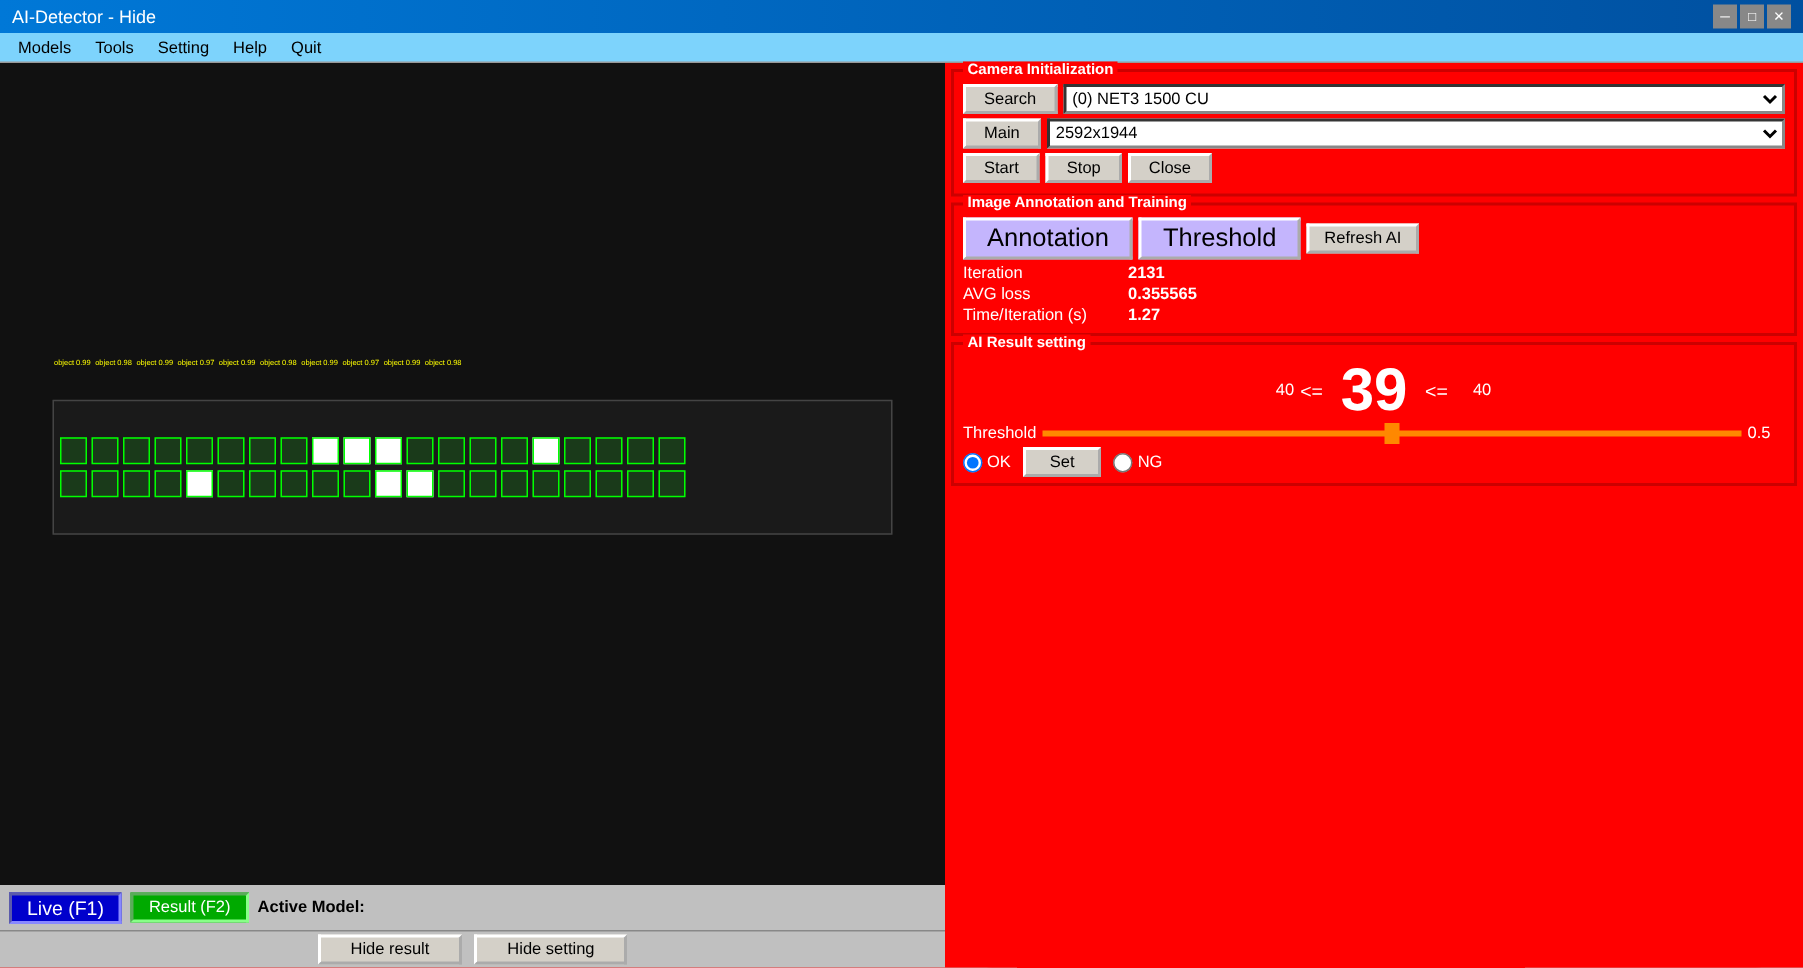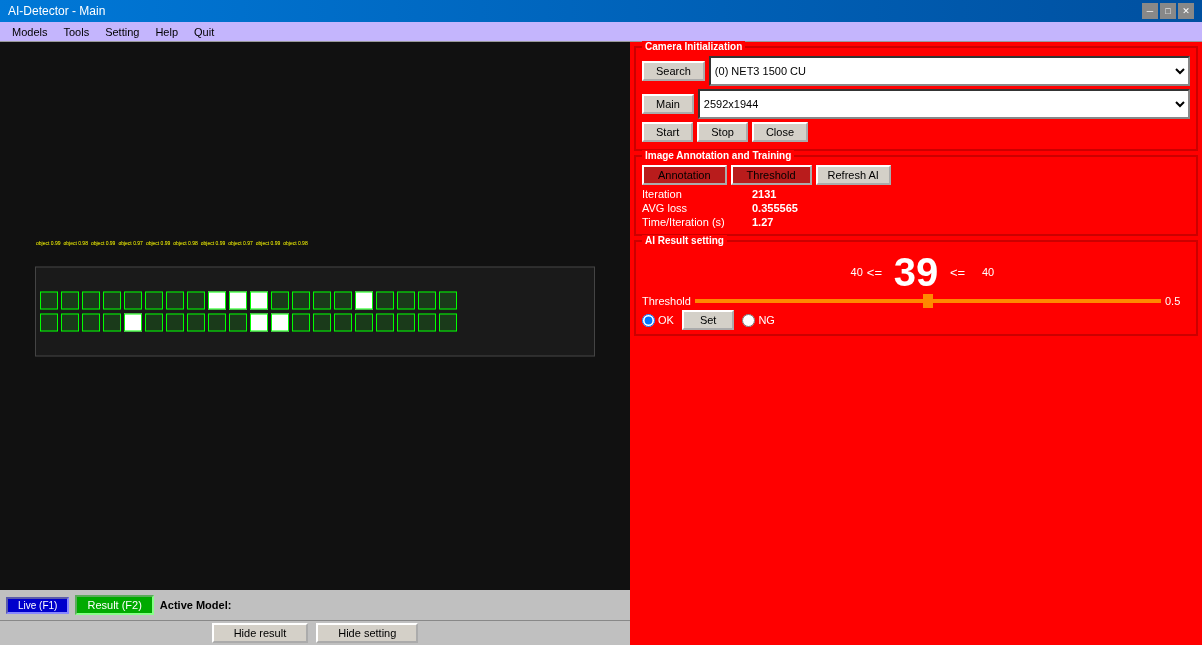--- a/index.html
+++ b/index.html
@@ -26,21 +26,21 @@
     .title-bar-btn {
       width: 16px; height: 16px;
       background: #888;
       color: white;
       font-size: 9px;
       display: flex; align-items: center; justify-content: center;
       cursor: pointer;
       border: none;
     }
     .menu-bar {
-      background: #c4b5fd;
+      background: #7dd3fc;
       height: 20px;
       display: flex;
       align-items: center;
       padding: 0 4px;
       border-bottom: 1px solid #999;
     }
     .menu-item {
       padding: 2px 8px;
       font-size: 11px;
       cursor: pointer;
@@ -103,21 +103,21 @@
       background: #c0c0c0;
       display: flex;
       align-items: center;
       padding: 0 6px;
       gap: 6px;
     }
     .btn-live {
       background: #0000cc;
       color: white;
       padding: 1px 10px;
-      font-size: 10px;
+      font-size: 13px;
       border: 2px inset #8888ff;
       cursor: pointer;
     }
     .btn-result {
       background: #00aa00;
       color: white;
       padding: 2px 10px;
       font-size: 11px;
       border: 2px inset #88ff88;
       cursor: pointer;
@@ -166,29 +166,29 @@
       padding: 2px 12px;
       font-size: 11px;
       cursor: pointer;
       color: black;
     }
     .cam-select {
       flex: 1;
       background: white;
       border: 2px inset #888;
       font-size: 11px;
-      height: 30px;
+      height: 20px;
     }
 
     
     .training-btn {
-      background: #b91c1c;
+      background: #c4b5fd;
       border: 2px outset #ffffff;
       padding: 2px 14px;
-      font-size: 11px;
+      font-size: 17px;
       cursor: pointer;
       color: black;
     }
     .refresh-btn {
       background: #d4d0c8;
       border: 2px outset #ffffff;
       padding: 2px 10px;
       font-size: 11px;
       cursor: pointer;
       color: black;
@@ -278,21 +278,21 @@
       cursor: pointer;
       color: black;
     }
 
     .threshold-val { color: white; font-size: 11px; min-width: 25px; }
   </style>
 </head>
 <body>
 
 <div class="title-bar">
-  <span class="title-bar-title">AI-Detector - Main</span>
+  <span class="title-bar-title">AI-Detector - Hide</span>
   <div class="title-bar-controls">
     <button class="title-bar-btn">─</button>
     <button class="title-bar-btn">□</button>
     <button class="title-bar-btn">✕</button>
   </div>
 </div>
 
 <div class="menu-bar">
   <span class="menu-item">Models</span>
   <span class="menu-item">Tools</span>

